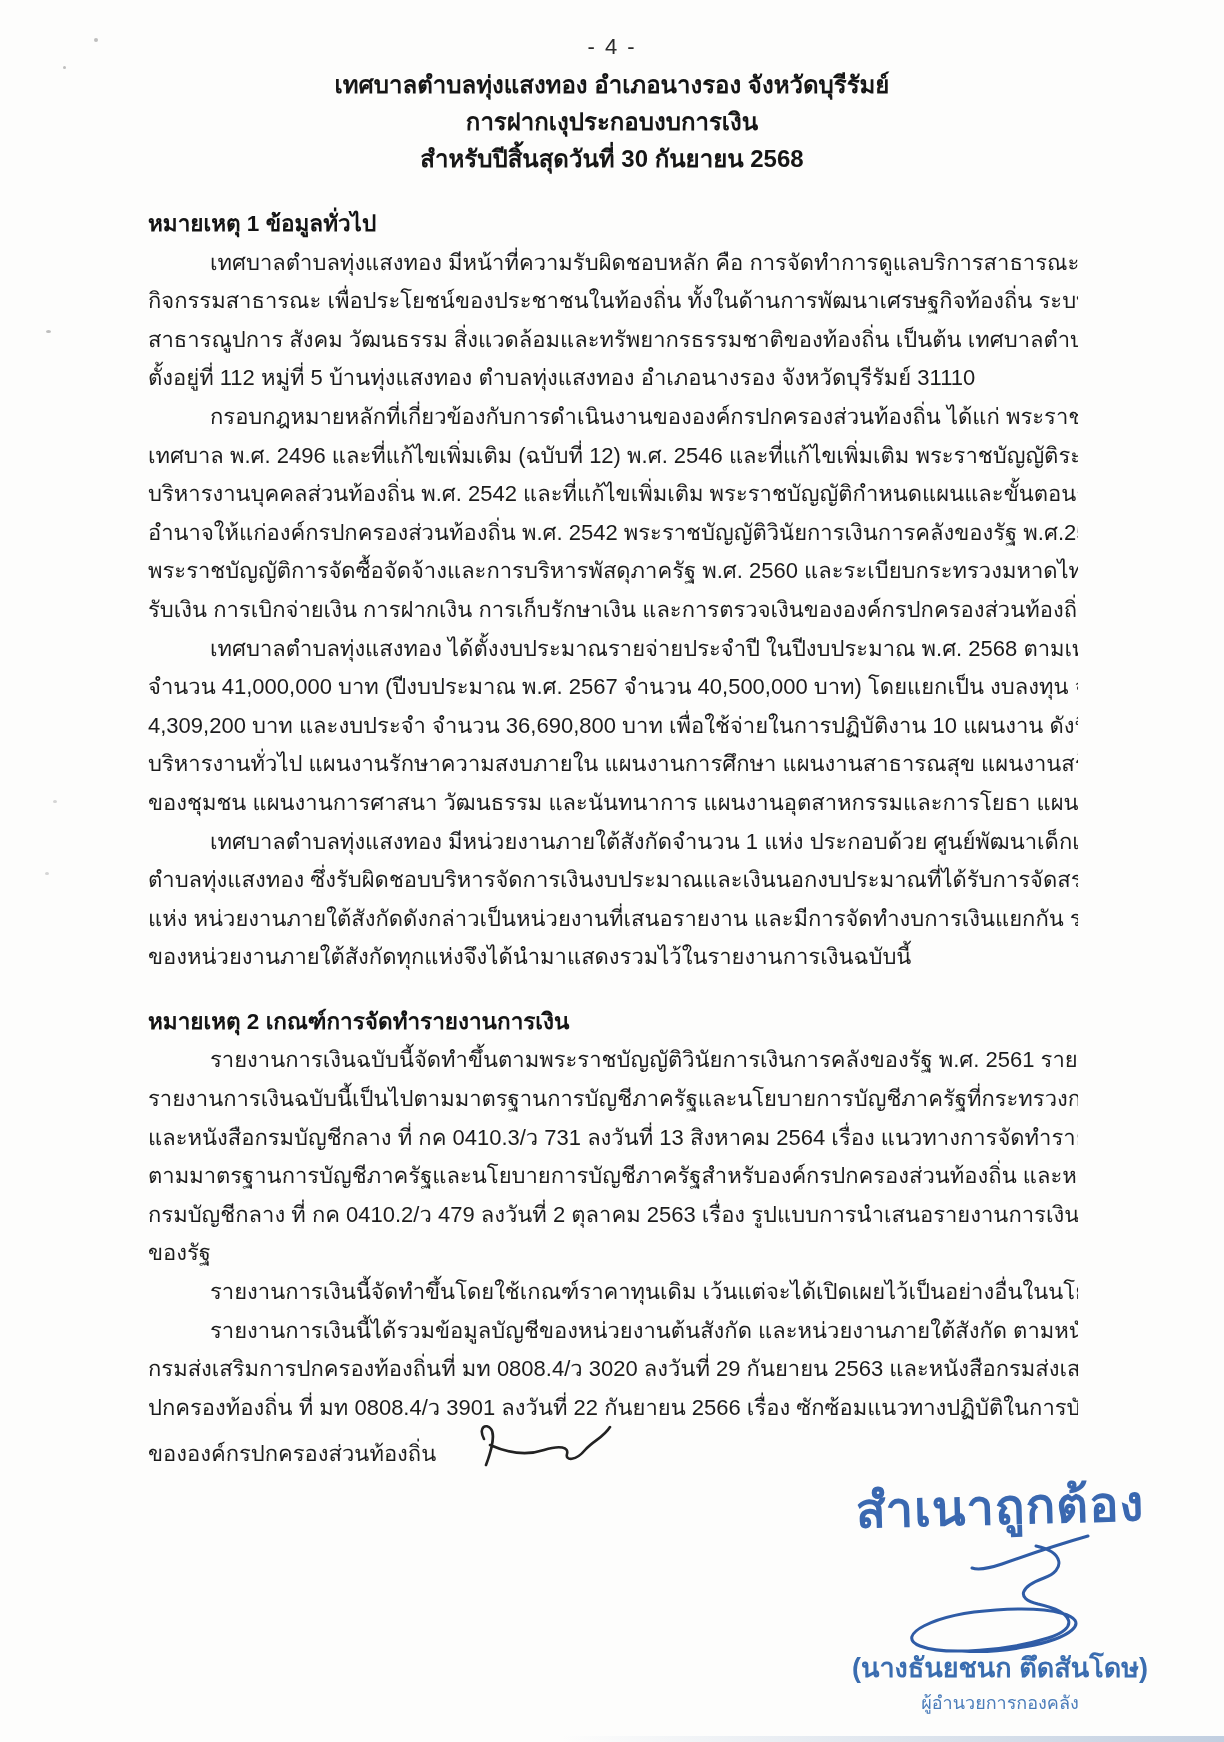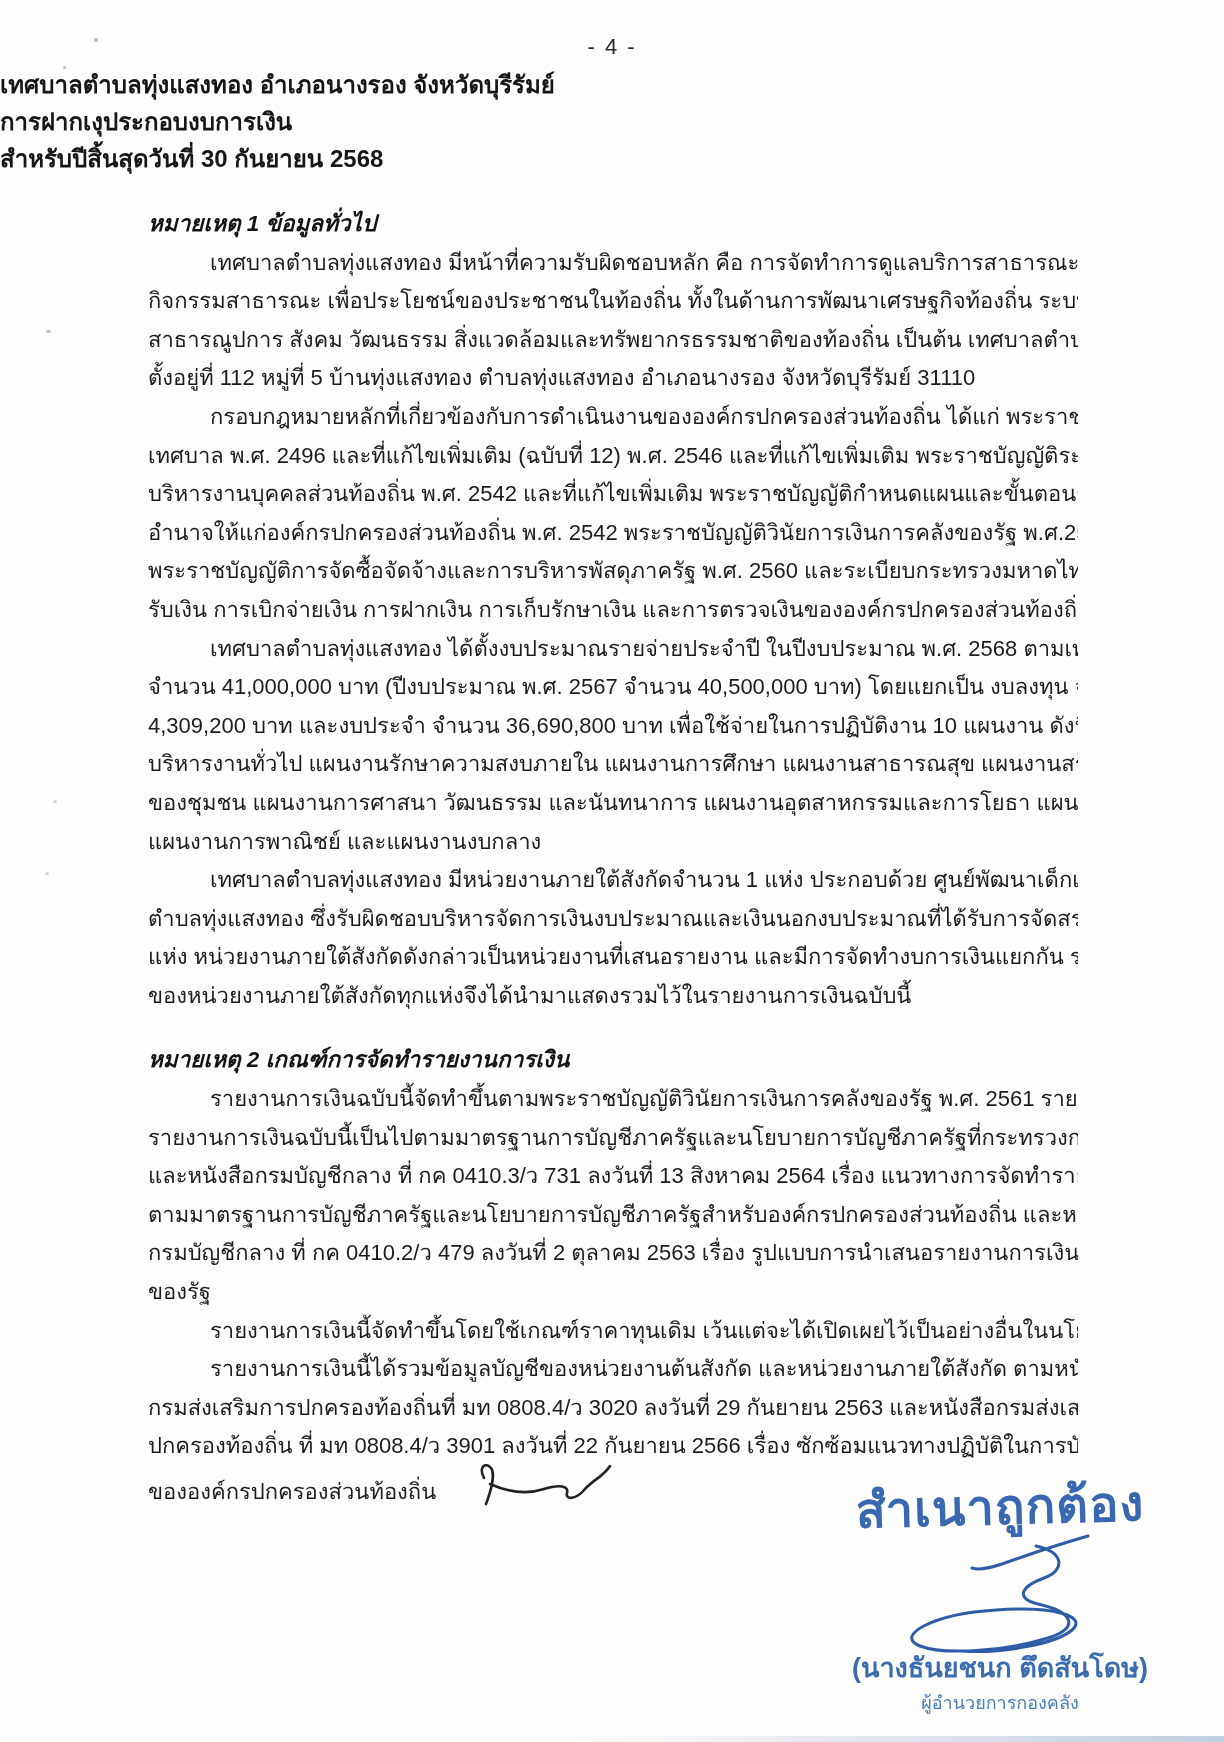--- a/index.html
+++ b/index.html
@@ -12,38 +12,37 @@
     font-family:"Liberation Sans","DejaVu Sans",sans-serif;
     color:#1c1c1c;
   }
   .pageno{
     padding-top:34px;
     text-align:center;
     font-size:22px;
     letter-spacing:2px;
     color:#2a2a2a;
   }
-  .hdr{margin-top:6px;}
+  .hdr{margin-top:6px;text-align:center;}
   .hdr .hline{
     line-height:37px;
     font-size:24px;
     font-weight:bold;
     color:#161616;
   }
   .body{
     margin-top:28px;
     padding:0 146px 0 148px;
     font-size:22px;
     line-height:38.6px;
   }
   .note-heading{
     font-weight:bold;
     font-size:22.5px;
     color:#141414;
-    font-style:italic;
   }
   .note-heading.second{margin-top:26px;}
   .line{
     white-space:nowrap;
     overflow:hidden;
     text-align:justify;
     text-align-last:justify;
   }
   .line.end{text-align-last:left;}
   .line.indent{padding-left:62px;}
@@ -112,21 +111,20 @@
       <div class="line">พระราชบัญญัติการจัดซื้อจัดจ้างและการบริหารพัสดุภาครัฐ พ.ศ. 2560 และระเบียบกระทรวงมหาดไทยว่าด้วยการ</div>
       <div class="line">รับเงิน การเบิกจ่ายเงิน การฝากเงิน การเก็บรักษาเงิน และการตรวจเงินขององค์กรปกครองส่วนท้องถิ่น พ.ศ. 2566</div>
     </div>
 
     <div>
       <div class="line indent">เทศบาลตำบลทุ่งแสงทอง ได้ตั้งงบประมาณรายจ่ายประจำปี ในปีงบประมาณ พ.ศ. 2568 ตามเทศบัญญัติ</div>
       <div class="line">จำนวน 41,000,000 บาท (ปีงบประมาณ พ.ศ. 2567 จำนวน 40,500,000 บาท) โดยแยกเป็น งบลงทุน จำนวน</div>
       <div class="line">4,309,200 บาท และงบประจำ จำนวน 36,690,800 บาท เพื่อใช้จ่ายในการปฏิบัติงาน 10 แผนงาน ดังนี้ แผนงาน</div>
       <div class="line">บริหารงานทั่วไป แผนงานรักษาความสงบภายใน แผนงานการศึกษา แผนงานสาธารณสุข แผนงานสร้างความเข้มแข็ง</div>
       <div class="line">ของชุมชน แผนงานการศาสนา วัฒนธรรม และนันทนาการ แผนงานอุตสาหกรรมและการโยธา แผนงานการเกษตร</div>
-      <div class="line end">แผนงานการพาณิชย์ และแผนงานงบกลาง</div>
     </div>
 
     <div>
       <div class="line indent">เทศบาลตำบลทุ่งแสงทอง มีหน่วยงานภายใต้สังกัดจำนวน 1 แห่ง ประกอบด้วย ศูนย์พัฒนาเด็กเล็กเทศบาล</div>
       <div class="line">ตำบลทุ่งแสงทอง ซึ่งรับผิดชอบบริหารจัดการเงินงบประมาณและเงินนอกงบประมาณที่ได้รับการจัดสรรของแต่ละ</div>
       <div class="line">แห่ง หน่วยงานภายใต้สังกัดดังกล่าวเป็นหน่วยงานที่เสนอรายงาน และมีการจัดทำงบการเงินแยกกัน รายการบัญชี</div>
       <div class="line end">ของหน่วยงานภายใต้สังกัดทุกแห่งจึงได้นำมาแสดงรวมไว้ในรายงานการเงินฉบับนี้</div>
     </div>
 
     <div class="note-heading second">หมายเหตุ 2 เกณฑ์การจัดทำรายงานการเงิน</div>

